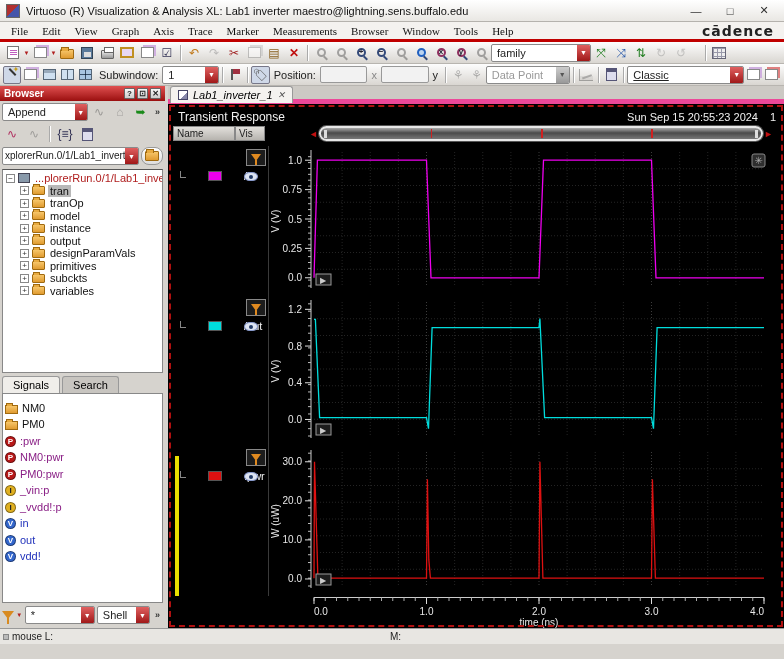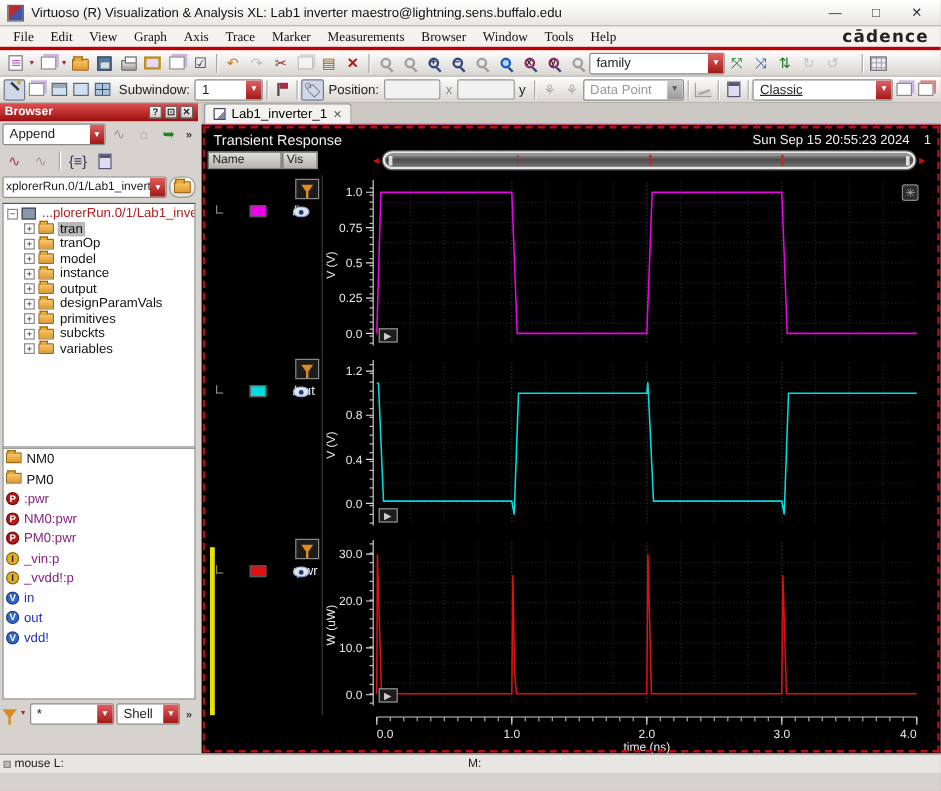--- a/index.html
+++ b/index.html
@@ -78,31 +78,31 @@
   .titem.sel .lbl { background:#b8b8b8; }
   .titem.root .lbl { color:#b02020; }
   .tfolder { width:13px; height:9px; background:linear-gradient(#f7c66a,#e09b30); border:1px solid #a06a10; border-radius:1px; position:relative; margin-right:3px; flex:none; }
   .tfolder::before { content:""; position:absolute; left:0; top:-3px; width:5px; height:2px; background:#e8ab40; border:1px solid #a06a10; border-bottom:none; }
   .tcomp { width:12px; height:10px; background:#8899aa; border:1px solid #445; margin-right:3px; flex:none; }
   
   #sigtabs { display:flex; margin:3px 2px 0 2px; }
   .sigtab { padding:2px 10px; border:1px solid #999; border-bottom:none; background:#c8c5c0; border-radius:3px 3px 0 0; margin-right:2px; }
   .sigtab.active { background:#f0eeea; }
   #sigbox { margin:0 2px; height:210px; background:#fff; border:1px solid #888; padding:3px 2px; overflow:hidden; }
-  .sitem { display:flex; align-items:flex-start; height:16.5px; gap:4px; }
+  .sitem { display:flex; align-items:flex-end; height:16.5px; gap:4px; }
   .badge { width:11px; height:11px; border-radius:50%; color:#fff; font-size:8px; font-weight:bold; display:flex; align-items:center; justify-content:center; flex:none; border:1px solid rgba(0,0,0,.4); }
   .sfolder { width:13px; height:9px; background:linear-gradient(#f7c66a,#e09b30); border:1px solid #a06a10; position:relative; flex:none; }
   .sfolder::before { content:""; position:absolute; left:0; top:-3px; width:5px; height:2px; background:#e8ab40; border:1px solid #a06a10; border-bottom:none; }
   
   #filterrow { display:flex; align-items:center; gap:2px; padding:3px 2px; }
   .funnel-sm { width:0; height:0; border-left:6px solid transparent; border-right:6px solid transparent; border-top:8px solid #d88a20; position:relative; }
   .funnel-sm::after { content:""; position:absolute; left:-1px; top:-2px; width:2px; height:7px; background:#d88a20; }
 
   
-  #tabbar { position:absolute; left:168px; top:86px; width:616px; height:18px; background:#ccc9c4; border-bottom:1px solid #ec4899; display:flex; align-items:flex-start; padding-left:2px; }
+  #tabbar { position:absolute; left:168px; top:86px; width:616px; height:18px; background:#ccc9c4; border-bottom:5px solid #ec4899; display:flex; align-items:flex-start; padding-left:2px;font-style:italic; }
   #gtab { display:flex; align-items:center; gap:5px; background:#f4f2ef; border:1px solid #999; border-bottom:none; border-radius:3px 3px 0 0; padding:2px 7px; height:17px; }
   #gtab .ticon { width:10px; height:10px; border:1px solid #446; background:linear-gradient(135deg,#fff 60%,#88a 60%); }
   #gtab .tx { font-size:9px; color:#555; }
 
   #graphwin { position:absolute; left:168px; top:104px; width:616px; height:524px; background:#000; }
   #graphborder { position:absolute; inset:1px; border:2px dashed #b01010; pointer-events:none; }
   #gheader { position:absolute; left:10px; top:6px; color:#f0f0f0; font-size:12px; }
   #gtime { position:absolute; right:26px; top:7px; color:#f0f0f0; font-size:11px; }
   #gpage { position:absolute; right:8px; top:7px; color:#f0f0f0; font-size:11px; }
   .hdrcell { position:absolute; top:22px; height:15px; background:linear-gradient(#e2e0dc,#b6b3ae); border:1px solid #888; color:#222; font-size:10px; padding:1px 3px; }
@@ -245,21 +245,21 @@
         </span>
       </span>
     <span class="tbtn">
         <span class="mag" style="border-color:#903060;">
           <span>y</span>
         </span>
       </span>
     <span class="tbtn g">
         <span class="mag"></span>
       </span>
-    <span class="combo" style="width:113px;margin:0 0;">
+    <span class="combo" style="width:100px;margin:0 0;">
       <span class="val" style="flex:1;">family</span>
         <span class="arr">▼</span>
     </span>
     <span class="tbtn">
         <span class="glyph" style="color:#1a7a1a;">⤧</span>
       </span>
     <span class="tbtn">
         <span class="glyph" style="color:#2a5aaa;">⤨</span>
       </span>
     <span class="tbtn">
@@ -435,20 +435,24 @@
         <div class="titem" style="padding-left: 14px;">
           <span class="exp">+</span>
           <span class="tfolder"></span>
           <span class="lbl">subckts</span>
         </div>
         <div class="titem" style="padding-left: 14px;">
           <span class="exp">+</span>
           <span class="tfolder"></span>
           <span class="lbl">variables</span>
         </div>
+      </div>
+    <div id="sigtabs">
+        <span class="sigtab active">Signals</span>
+        <span class="sigtab">Search</span>
       </div>
     <div id="sigbox">
         <div class="sitem">
           <span class="sfolder"></span>
           <span class="slbl" style="color: rgb(17, 17, 17);">NM0</span>
         </div>
         <div class="sitem">
           <span class="sfolder"></span>
           <span class="slbl" style="color: rgb(17, 17, 17);">PM0</span>
         </div>

